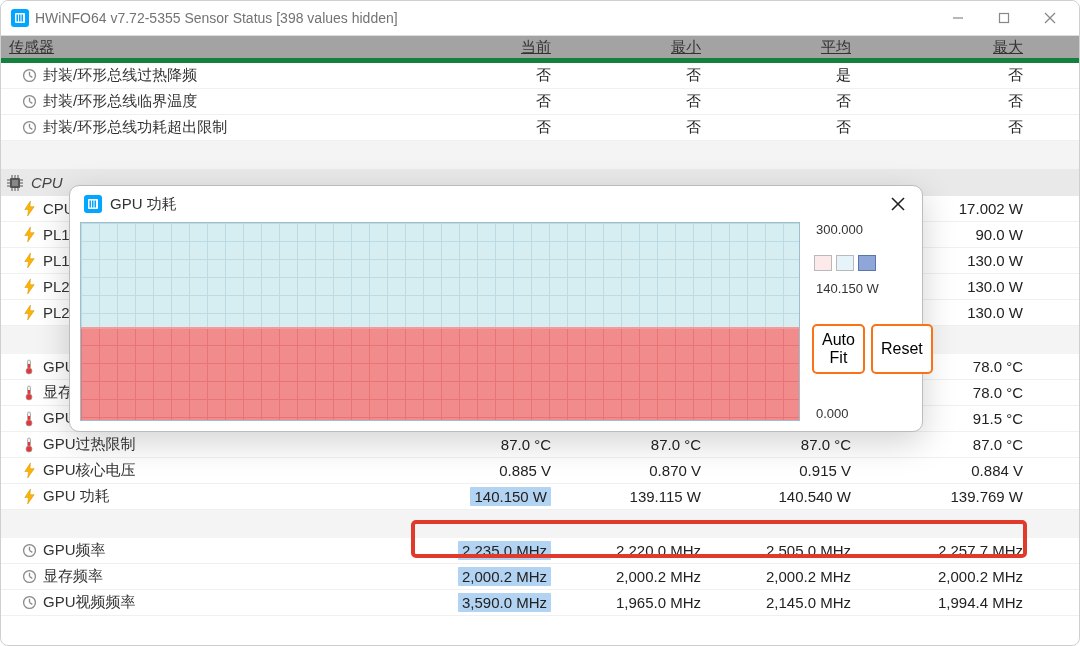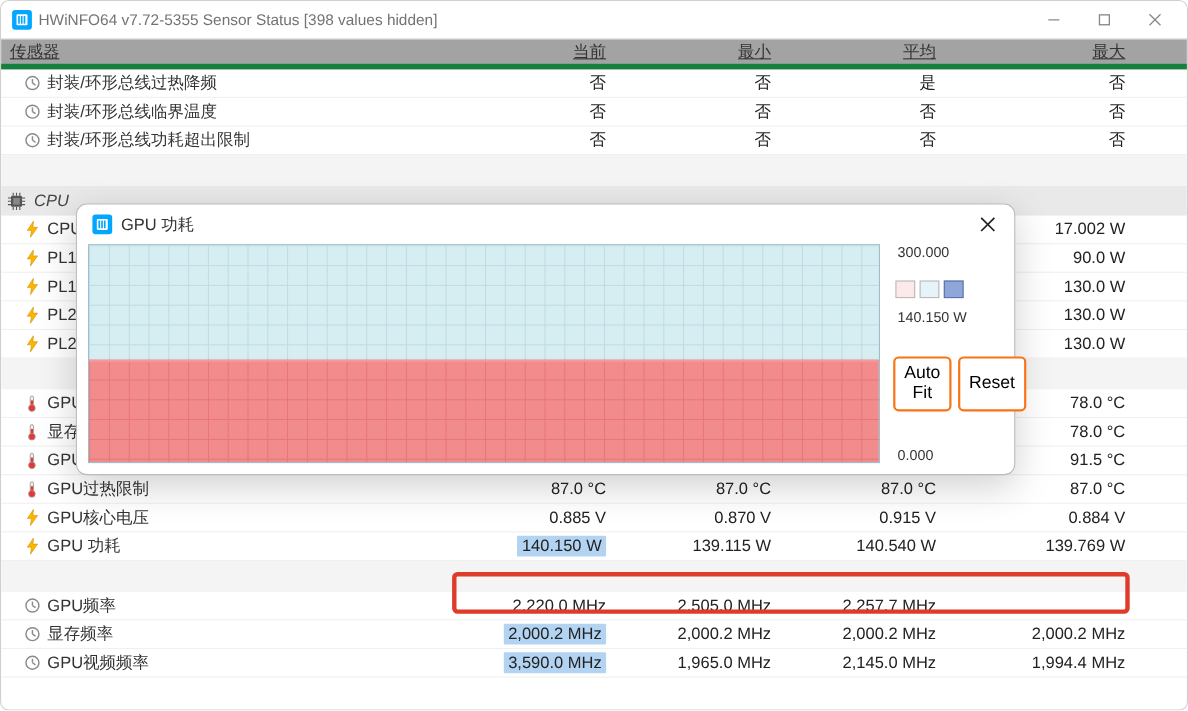--- a/index.html
+++ b/index.html
@@ -357,20 +357,21 @@
             <div class="rname">
               <span class="clock-icon">
                 <svg viewBox="0 0 16 16">
                   <circle cx="8" cy="8" r="6.3" stroke="#8a8a8a" fill="none" stroke-width="1.4"></circle>
                   <line x1="8" y1="8" x2="8" y2="4" stroke="#8a8a8a" stroke-width="1.4"></line>
                   <line x1="8" y1="8" x2="11" y2="10" stroke="#8a8a8a" stroke-width="1.4"></line>
                 </svg>
               </span>
               <span>GPU频率</span>
             </div>
+            <div class="vcol"><span class="hl-cell">2,235.0 MHz</span></div>
             <div class="vcol">2,220.0 MHz</div>
             <div class="vcol">2,505.0 MHz</div>
             <div class="vcol">2,257.7 MHz</div>
           </div>
           <div class="row">
             <div class="rname">
               <span class="clock-icon">
                 <svg viewBox="0 0 16 16">
                   <circle cx="8" cy="8" r="6.3" stroke="#8a8a8a" fill="none" stroke-width="1.4"></circle>
                   <line x1="8" y1="8" x2="8" y2="4" stroke="#8a8a8a" stroke-width="1.4"></line>

